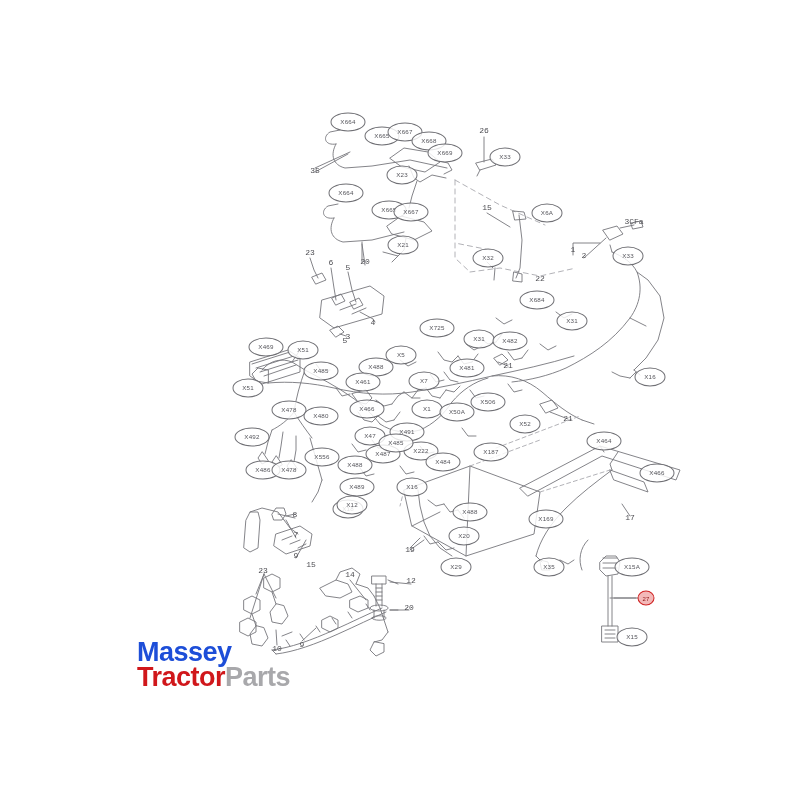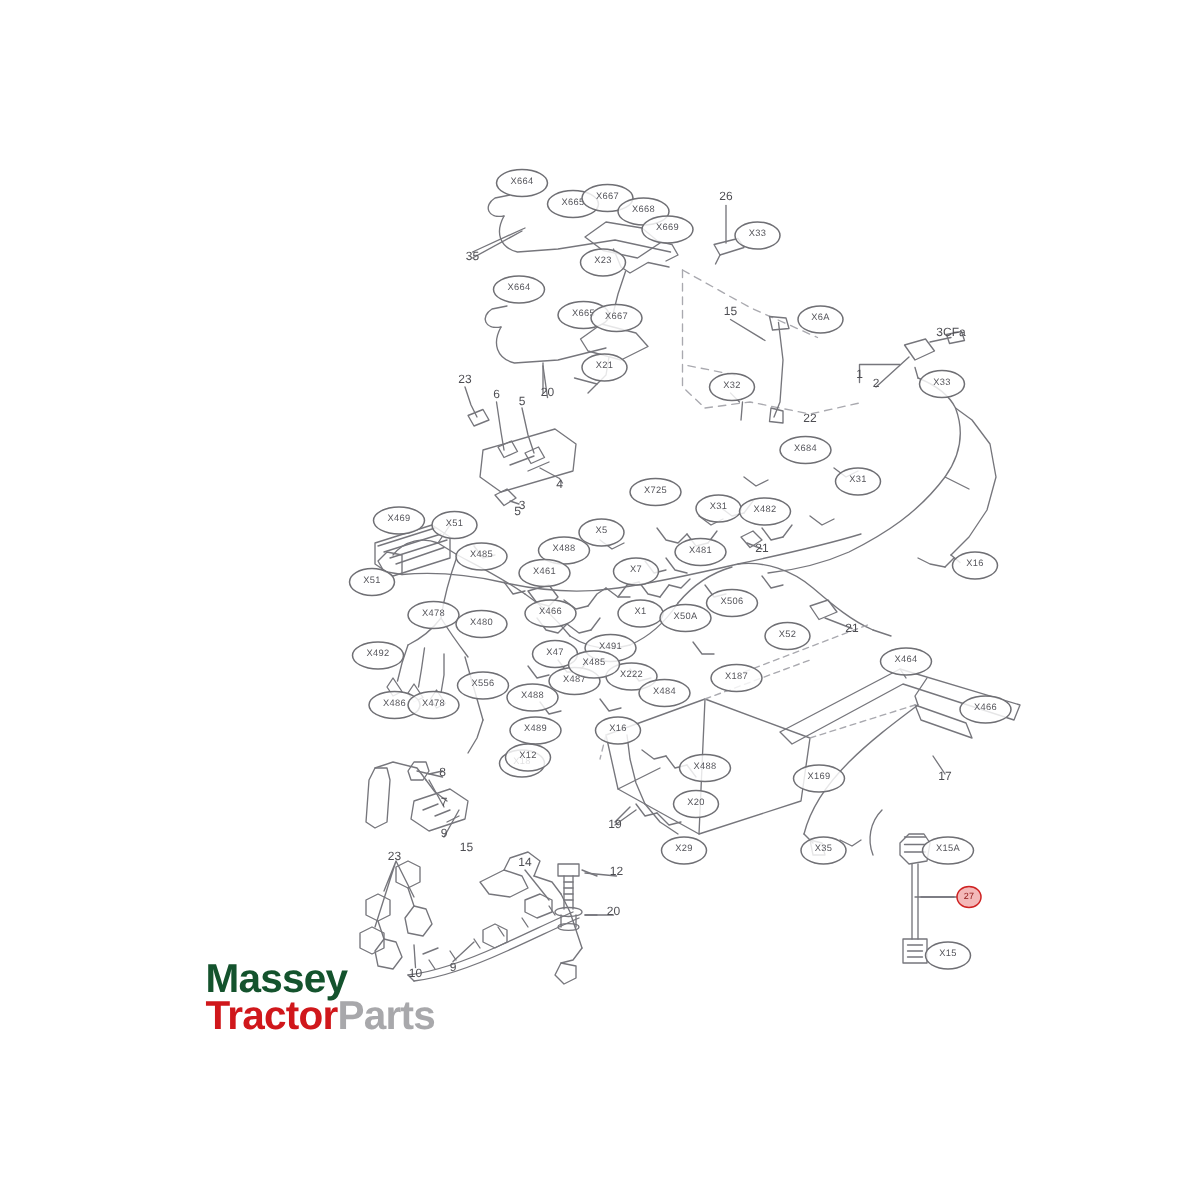--- a/index.html
+++ b/index.html
@@ -15,25 +15,25 @@
            background:rgba(255,255,255,0.82);
            color:#55555b;letter-spacing:.2px;
            font-size:6.2px;line-height:1;white-space:nowrap;
            width:29px;height:17px;}
   .callout.wide{width:33px;}
   .callout.red{border-color:#cf2222;background:#f3b8b8;color:#8d1414;
                width:15px;height:13px;font-size:6px;}
 
   
   .num{position:absolute;transform:translate(-50%,-50%);
-       color:#4e4e53;font-size:8px;line-height:1;white-space:nowrap;}
+       color:#4e4e53;font-size:8px;line-height:1;white-space:nowrap;font-family:Liberation Mono, monospace;}
 
   
   #logo{position:absolute;left:137px;top:640px;}
-  #logo .l1{font-size:27px;font-weight:bold;color:#14532d;line-height:24px;letter-spacing:-.5px;}
+  #logo .l1{font-size:27px;font-weight:bold;color:#1d4ed8;line-height:24px;letter-spacing:-.5px;}
   #logo .l2{font-size:27px;font-weight:bold;line-height:26px;letter-spacing:-.5px;}
   #logo .l2 .red{color:#d0171b;}
   #logo .l2 .gry{color:#a8a8ab;}
 </style>
 </head>
 <body>
 
 <div id="stage">
 
   <svg class="layer" viewBox="0 0 800 800">

